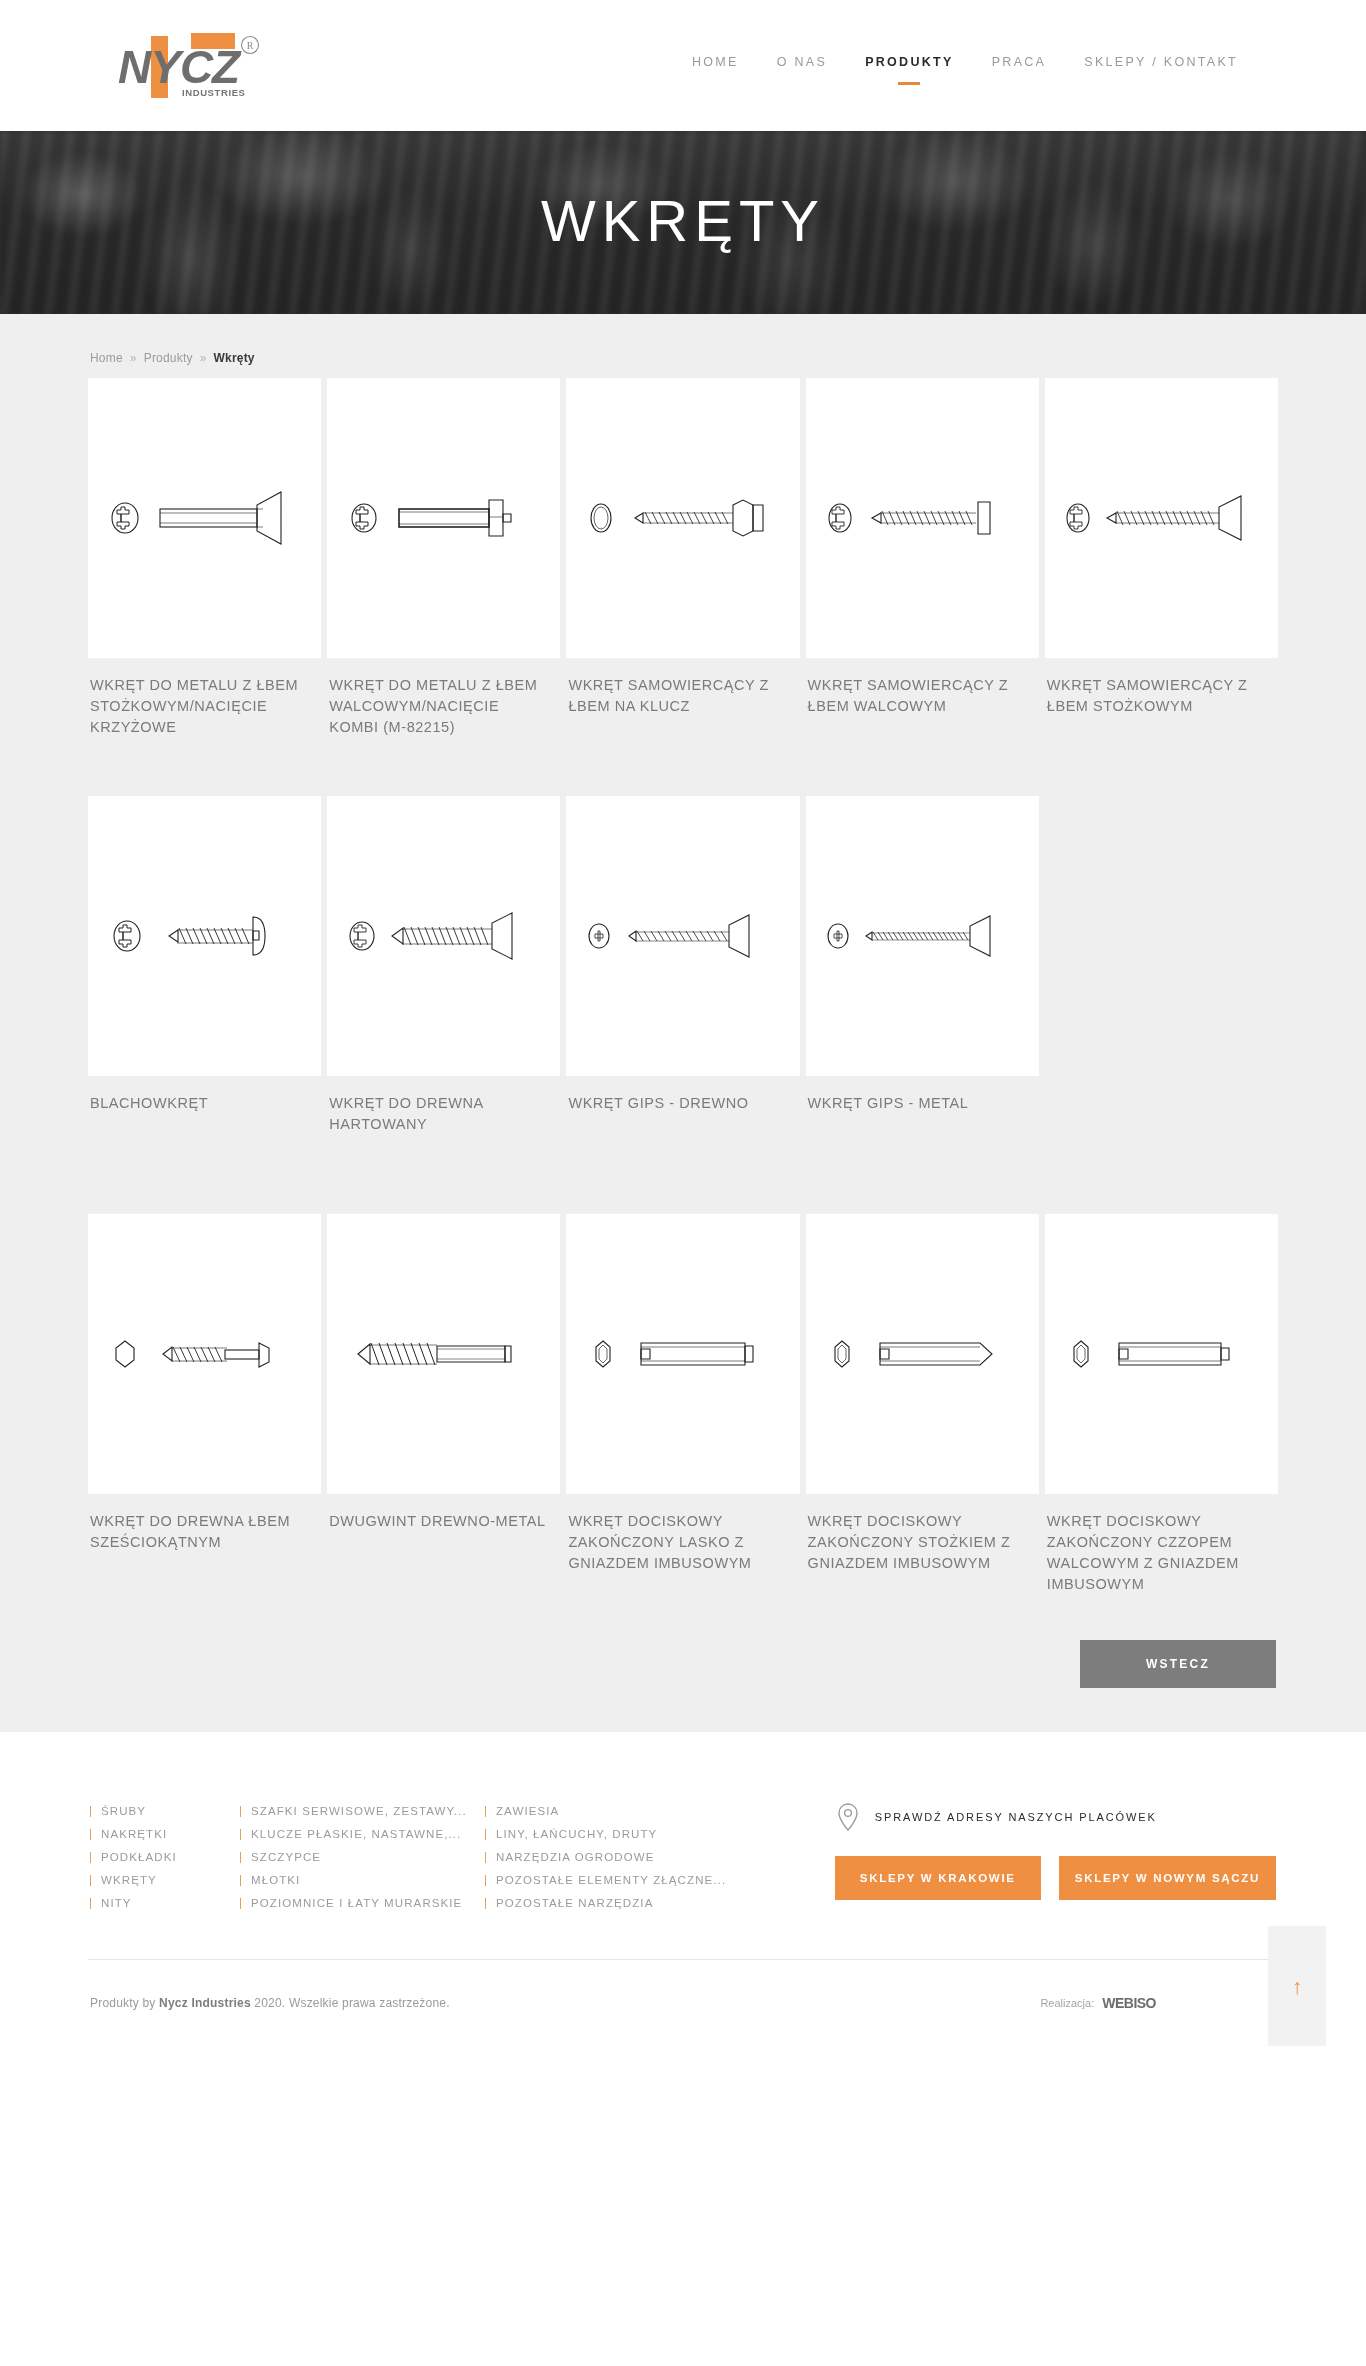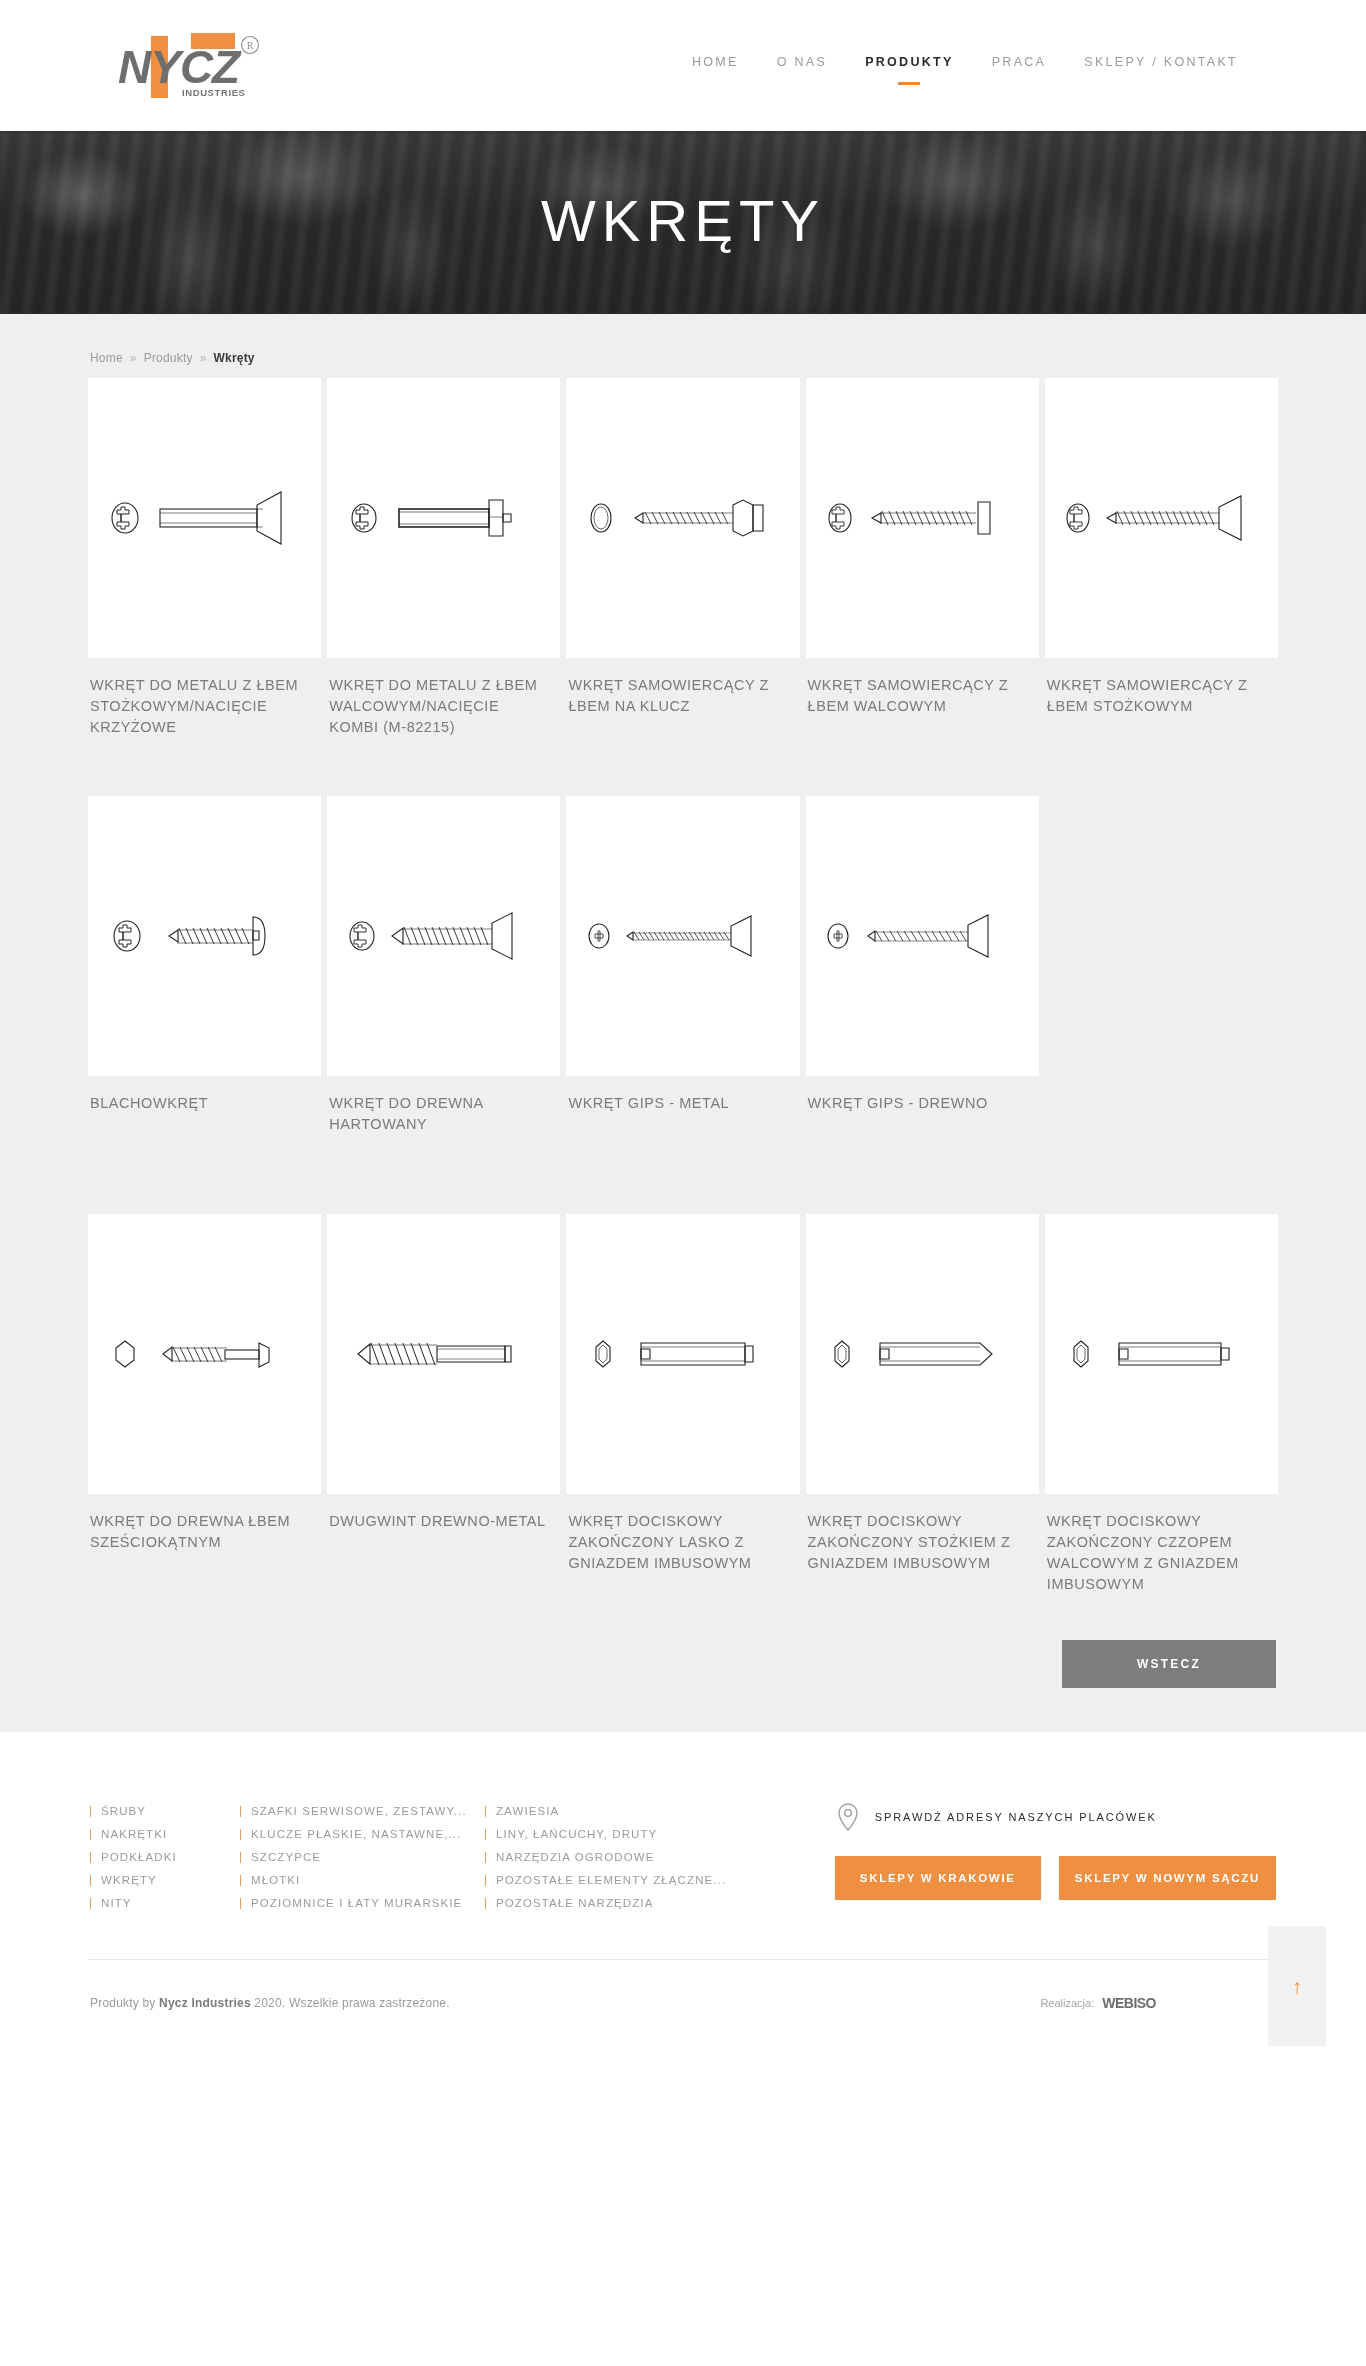--- a/index.html
+++ b/index.html
@@ -157,21 +157,21 @@
 
   .back-row {
     display: flex;
     justify-content: flex-end;
     padding: 42px 2px 0 0;
   }
   .btn-back {
     background: #7d7d7d;
     color: #ffffff;
     border: none;
-    width: 214px;
+    width: 196px;
     height: 48px;
     font-family: "Liberation Sans Narrow", "Liberation Sans", sans-serif;
     font-size: 12px;
     letter-spacing: 2.2px;
     text-transform: uppercase;
     cursor: pointer;
     font-weight: 700;
   }
 
   
@@ -479,49 +479,49 @@
         <div class="cap">WKRĘT DO DREWNA HARTOWANY</div>
       </div>
 
       <div class="cell">
         <div class="tile">
           <svg viewBox="0 0 200 70" width="200" height="70">
             <g fill="none" stroke="#222" stroke-width="1.1">
               <ellipse cx="16" cy="35" rx="10" ry="12"></ellipse>
               <path d="M12 33h8v4h-8z" stroke-width=".8"></path>
               <path d="M15 30h2v10h-2z" stroke-width=".8"></path>
+              <path d="M46 35l7-5v10z"></path>
+              <g stroke-width=".8">
+                <path d="M54 30l6 10M61 30l6 10M68 30l6 10M75 30l6 10M82 30l6 10M89 30l6 10M96 30l6 10M103 30l6 10M110 30l6 10M117 30l6 10M124 30l6 10M131 30l6 10M138 30l6 10"></path>
+                <path d="M52 31h94M52 40h94" stroke-width=".55"></path>
+              </g>
+              <path d="M146 24v22l20 10V14z"></path>
+            </g>
+          </svg>
+        </div>
+        <div class="cap">WKRĘT GIPS - DREWNO</div>
+      </div>
+
+      <div class="cell">
+        <div class="tile">
+          <svg viewBox="0 0 200 70" width="200" height="70">
+            <g fill="none" stroke="#222" stroke-width="1.1">
+              <ellipse cx="16" cy="35" rx="10" ry="12"></ellipse>
+              <path d="M12 33h8v4h-8z" stroke-width=".8"></path>
+              <path d="M15 30h2v10h-2z" stroke-width=".8"></path>
               <path d="M44 35l6-4v8z"></path>
               <g stroke-width=".8">
                 <path d="M51 31l5 8M56 31l5 8M61 31l5 8M66 31l5 8M71 31l5 8M76 31l5 8M81 31l5 8M86 31l5 8M91 31l5 8M96 31l5 8M101 31l5 8M106 31l5 8M111 31l5 8M116 31l5 8M121 31l5 8M126 31l5 8M131 31l5 8M136 31l5 8M141 31l5 8"></path>
                 <path d="M50 32h98M50 39h98" stroke-width=".5"></path>
               </g>
               <path d="M148 25v20l20 10V15z"></path>
             </g>
           </svg>
         </div>
         <div class="cap">WKRĘT GIPS - METAL</div>
-      </div>
-
-      <div class="cell">
-        <div class="tile">
-          <svg viewBox="0 0 200 70" width="200" height="70">
-            <g fill="none" stroke="#222" stroke-width="1.1">
-              <ellipse cx="16" cy="35" rx="10" ry="12"></ellipse>
-              <path d="M12 33h8v4h-8z" stroke-width=".8"></path>
-              <path d="M15 30h2v10h-2z" stroke-width=".8"></path>
-              <path d="M46 35l7-5v10z"></path>
-              <g stroke-width=".8">
-                <path d="M54 30l6 10M61 30l6 10M68 30l6 10M75 30l6 10M82 30l6 10M89 30l6 10M96 30l6 10M103 30l6 10M110 30l6 10M117 30l6 10M124 30l6 10M131 30l6 10M138 30l6 10"></path>
-                <path d="M52 31h94M52 40h94" stroke-width=".55"></path>
-              </g>
-              <path d="M146 24v22l20 10V14z"></path>
-            </g>
-          </svg>
-        </div>
-        <div class="cap">WKRĘT GIPS - DREWNO</div>
       </div>
 
     </div>
 
     <div class="row-gap"></div>
 
     <div class="grid">
 
       <div class="cell">
         <div class="tile">

